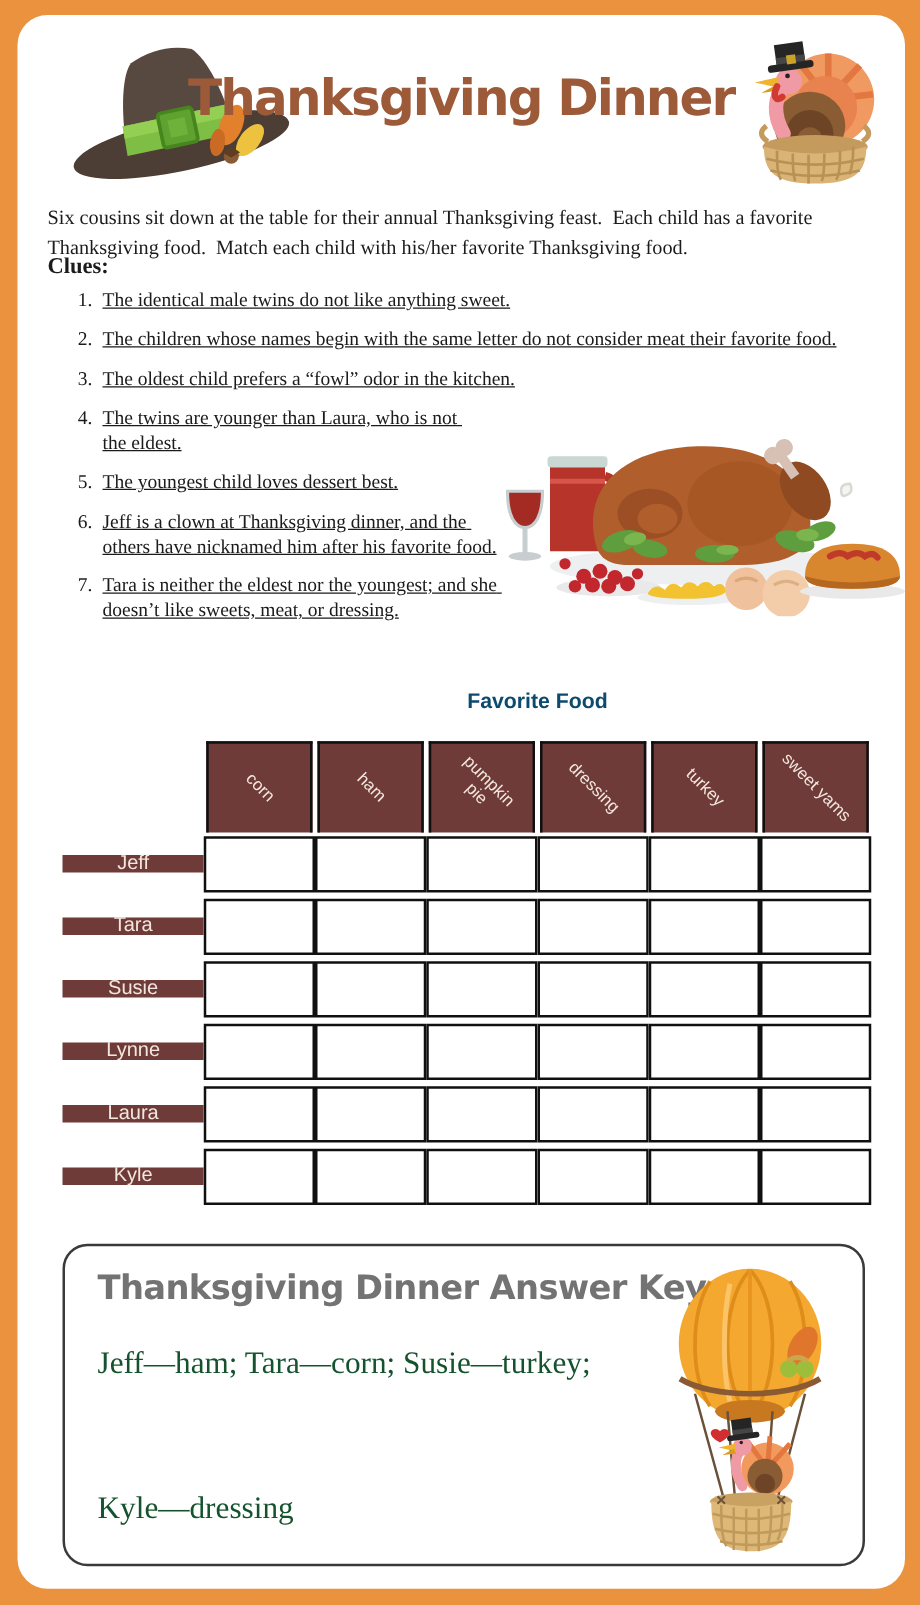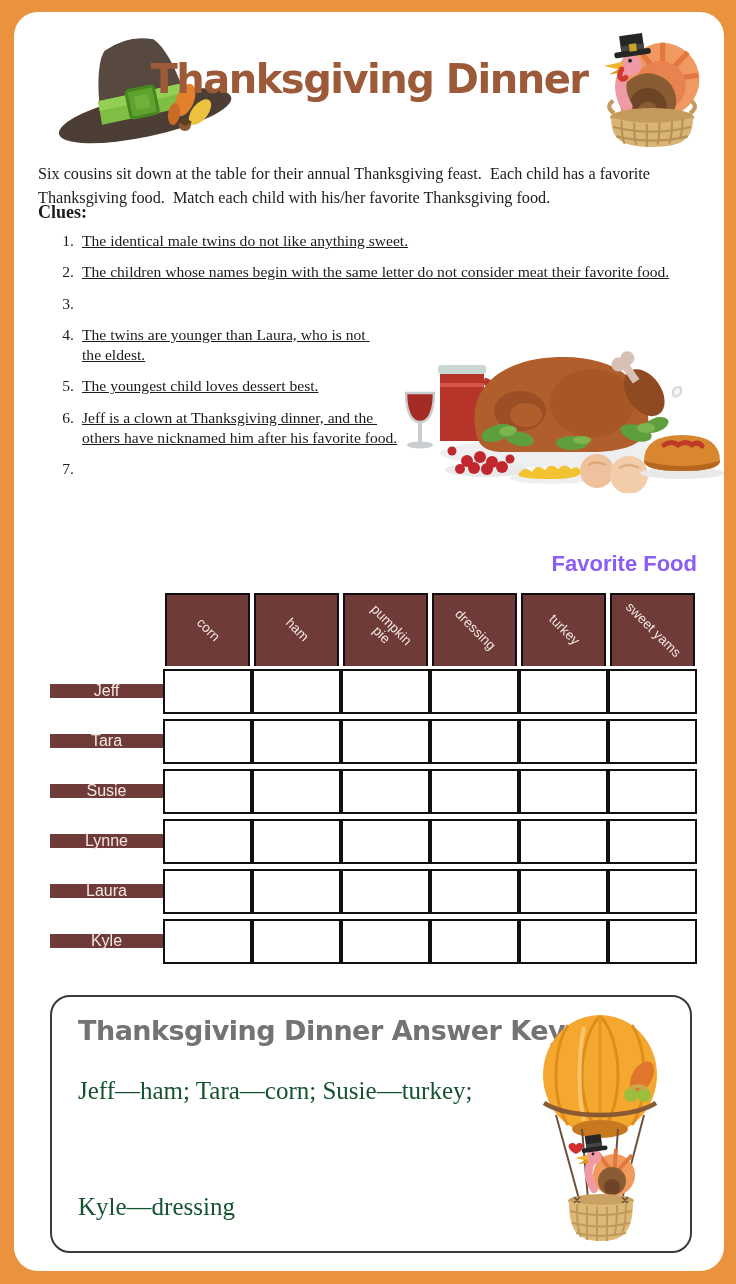--- a/index.html
+++ b/index.html
@@ -23,22 +23,22 @@
   .clue .num{width:22px;text-align:right;margin-right:8px;flex:none;}
   .clue .txt{white-space:pre-wrap;text-decoration:underline;}
   .clue.nowrap .txt{white-space:nowrap;}
   .clue.w310 .txt{max-width:306px;}
   .clue.w330 .txt{max-width:330px;}
   .clue.w338 .txt{max-width:338px;}
 
   .dinner-svg{position:absolute;left:378px;top:321px;}
 
   
-  .axis-label{position:absolute;left:149px;top:539px;width:534px;text-align:right;
-              font-family:"Liberation Sans",sans-serif;font-weight:bold;font-size:22px;color:#8b5cf6;}
+  .axis-label{position:absolute;left:149px;top:539px;width:534px;text-align:center;
+              font-family:"Liberation Sans",sans-serif;font-weight:bold;font-size:17px;color:#0c4a6e;}
   .lgrid{position:absolute;left:36px;top:581px;display:grid;
          grid-template-columns:113px repeat(6,89px);
          grid-template-rows:73px repeat(6,50px);}
   .corner{background:transparent;}
   .hcell{margin:0 2px;background:#6F3B38;border:2px solid #101010;border-bottom:none;
          display:flex;align-items:center;justify-content:center;overflow:hidden;}
   .hcell span{transform:rotate(45deg);color:#F2E7DF;text-align:center;width:72px;line-height:1.05;
               font-family:"Liberation Sans",sans-serif;font-size:13.5px;}
   .rcell{margin:18px 0;background:#6F3B38;color:#F2E7DF;display:flex;align-items:center;justify-content:center;
          font-family:"Liberation Sans",sans-serif;font-size:16px;}
@@ -113,35 +113,37 @@
       <div class="clue nowrap">
         <span class="num">1.</span>
         <span class="txt">The identical male twins do not like anything sweet.</span>
       </div>
       <div class="clue nowrap">
         <span class="num">2.</span>
         <span class="txt">The children whose names begin with the same letter do not consider meat their favorite food.</span>
       </div>
       <div class="clue nowrap">
         <span class="num">3.</span>
+        <span class="txt">The oldest child prefers a “fowl” odor in the kitchen.</span>
       </div>
       <div class="clue w310">
         <span class="num">4.</span>
         <span class="txt">The twins are younger than Laura, who is not the eldest.</span>
       </div>
       <div class="clue nowrap">
         <span class="num">5.</span>
         <span class="txt">The youngest child loves dessert best.</span>
       </div>
       <div class="clue w330">
         <span class="num">6.</span>
         <span class="txt">Jeff is a clown at Thanksgiving dinner, and the others have nicknamed him after his favorite food.</span>
       </div>
       <div class="clue w338">
         <span class="num">7.</span>
+        <span class="txt">Tara is neither the eldest nor the youngest; and she doesn’t like sweets, meat, or dressing.</span>
       </div>
     </div>
 
     <svg class="dinner-svg" width="335" height="160" viewBox="0 0 335 160">
       <ellipse cx="170" cy="120" rx="122" ry="15" fill="#EDEFF0"></ellipse>
       <path d="M48 38 h44 v70 h-44 Z" fill="#B7342B"></path>
       <rect x="46" y="32" width="48" height="9" rx="3" fill="#C9D8D3"></rect>
       <path d="M92 48 q16 4 0 34" stroke="#B7342B" stroke-width="7" fill="none"></path>
       <path d="M48 52 h44" stroke="#D8554A" stroke-width="4"></path>
       <path d="M14 60 L42 60 C42 80 36 89 28 89 C20 89 14 80 14 60 Z" fill="#A42B24" stroke="#C8CDD0" stroke-width="2.5"></path>

